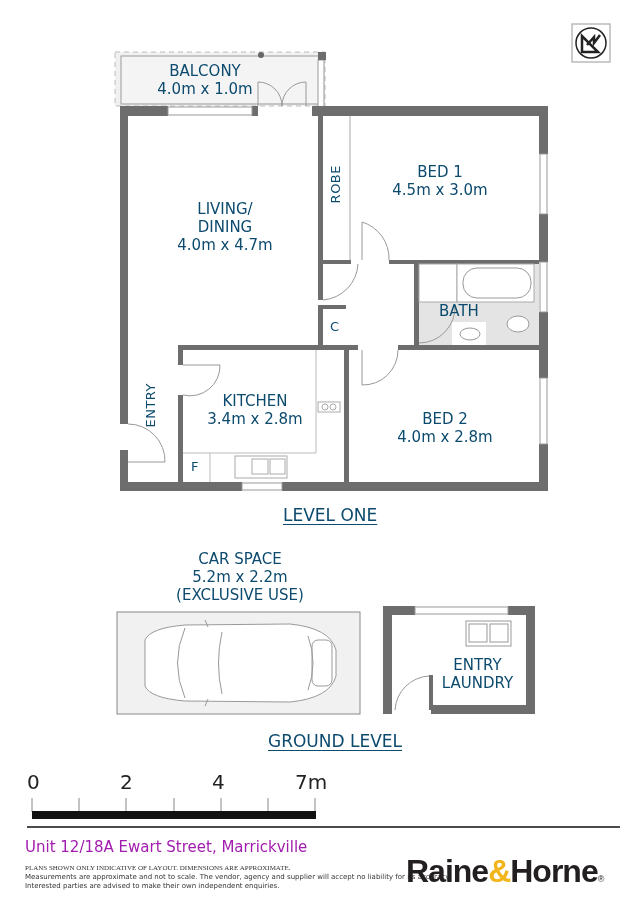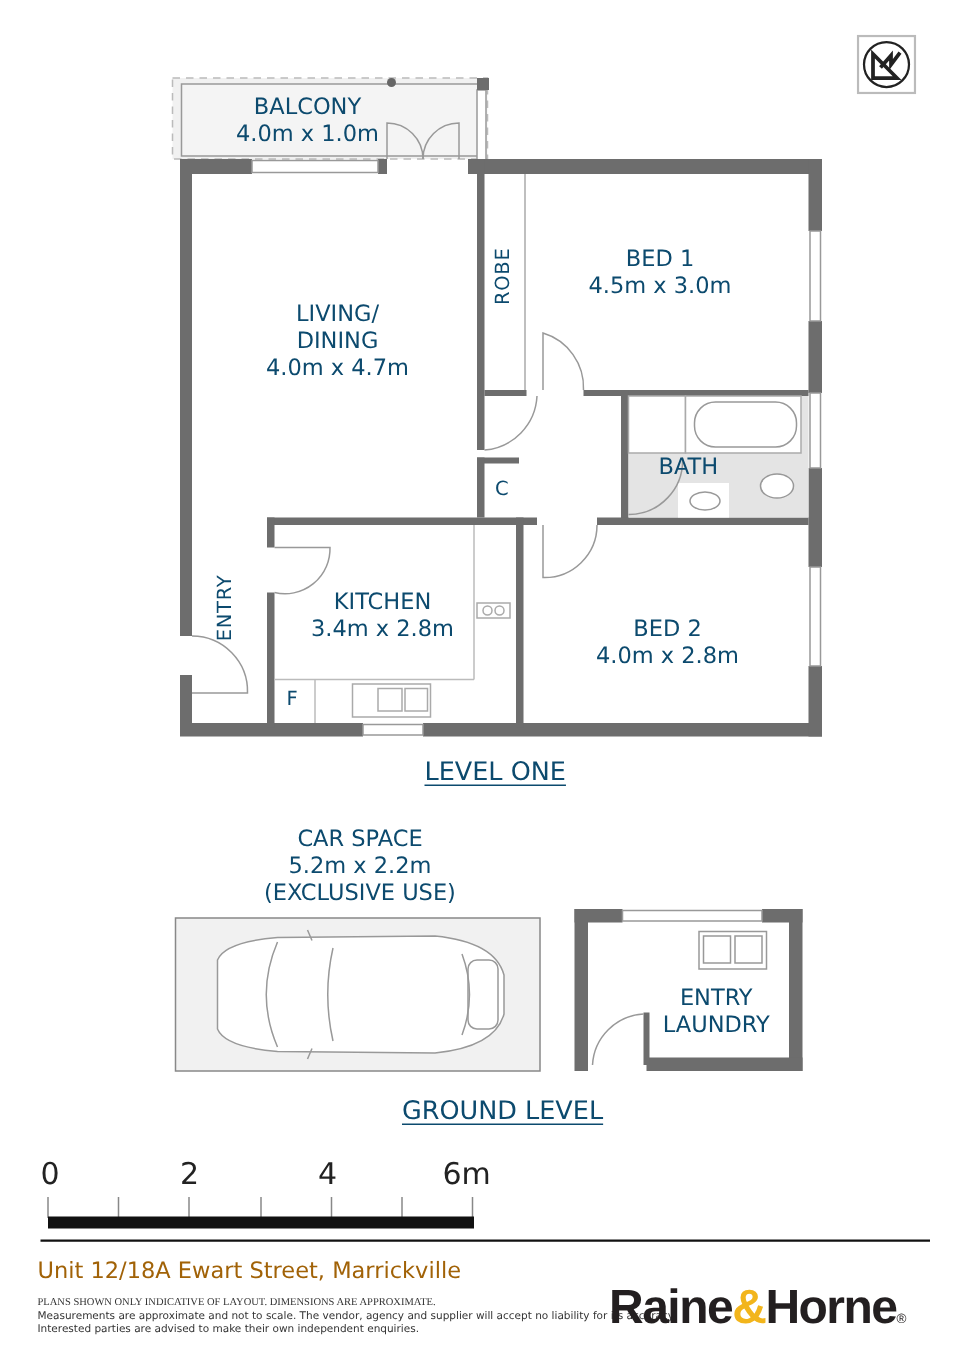--- a/index.html
+++ b/index.html
@@ -3,21 +3,21 @@
 <meta charset="utf-8">
 <style>
   html,body{margin:0;padding:0;background:#ffffff;}
   body{width:640px;height:905px;position:relative;overflow:hidden;font-family:"DejaVu Sans","Liberation Sans",sans-serif;color:#222;}
   .abs{position:absolute;}
   .lbl{position:absolute;text-align:center;color:#0c4a6e;line-height:1.2;white-space:nowrap;font-family:"DejaVu Sans","Liberation Sans",sans-serif;}
   .room-name{font-size:15px;}
   .vert{writing-mode:vertical-rl;transform:rotate(180deg);font-size:13px;letter-spacing:0.5px;}
   .title-u{font-size:17px;text-decoration:underline;text-underline-offset:3px;}
   .scale-num{font-size:20px;position:absolute;}
-  .address{font-size:15px;position:absolute;left:25px;top:838px;color:#a16207;}
+  .address{font-size:15px;position:absolute;left:25px;top:838px;color:#a21caf;}
   .disc{position:absolute;left:25px;font-size:7px;color:#333;line-height:9px;}
   .logo{position:absolute;left:406px;top:853px;font-family:"Liberation Sans","DejaVu Sans",sans-serif;font-weight:bold;font-size:32px;color:#231f20;letter-spacing:-1px;}
   .logo .amp{color:#f2b51c;}
   .logo .reg{font-size:9px;font-weight:normal;vertical-align:baseline;}
 </style>
 </head>
 <body>
 
 <div class="abs" style="left:571px;top:23px;width:40px;height:40px;">
   <svg width="40" height="40" viewBox="0 0 40 40">
@@ -164,21 +164,21 @@
 <div class="lbl room-name" style="left:430px;top:656px;width:95px;">
   <div>ENTRY</div>
   <div>LAUNDRY</div>
 </div>
 <div class="lbl title-u" style="left:268px;top:731px;">GROUND LEVEL</div>
 
 <div>
   <span class="scale-num" style="left:27px;top:770px;">0</span>
   <span class="scale-num" style="left:120px;top:770px;">2</span>
   <span class="scale-num" style="left:212px;top:770px;">4</span>
-  <span class="scale-num" style="left:295px;top:770px;">6m</span>
+  <span class="scale-num" style="left:295px;top:770px;">7m</span>
   <svg class="abs" style="left:0;top:795px;" width="640" height="40" viewBox="0 795 640 40">
     <g stroke="#888" stroke-width="1">
       <line x1="32" y1="798" x2="32" y2="812"></line>
         <line x1="79" y1="798" x2="79" y2="812"></line>
       <line x1="126" y1="798" x2="126" y2="812"></line>
         <line x1="174" y1="798" x2="174" y2="812"></line>
       <line x1="221" y1="798" x2="221" y2="812"></line>
         <line x1="268" y1="798" x2="268" y2="812"></line>
       <line x1="315" y1="798" x2="315" y2="812"></line>
     </g>

